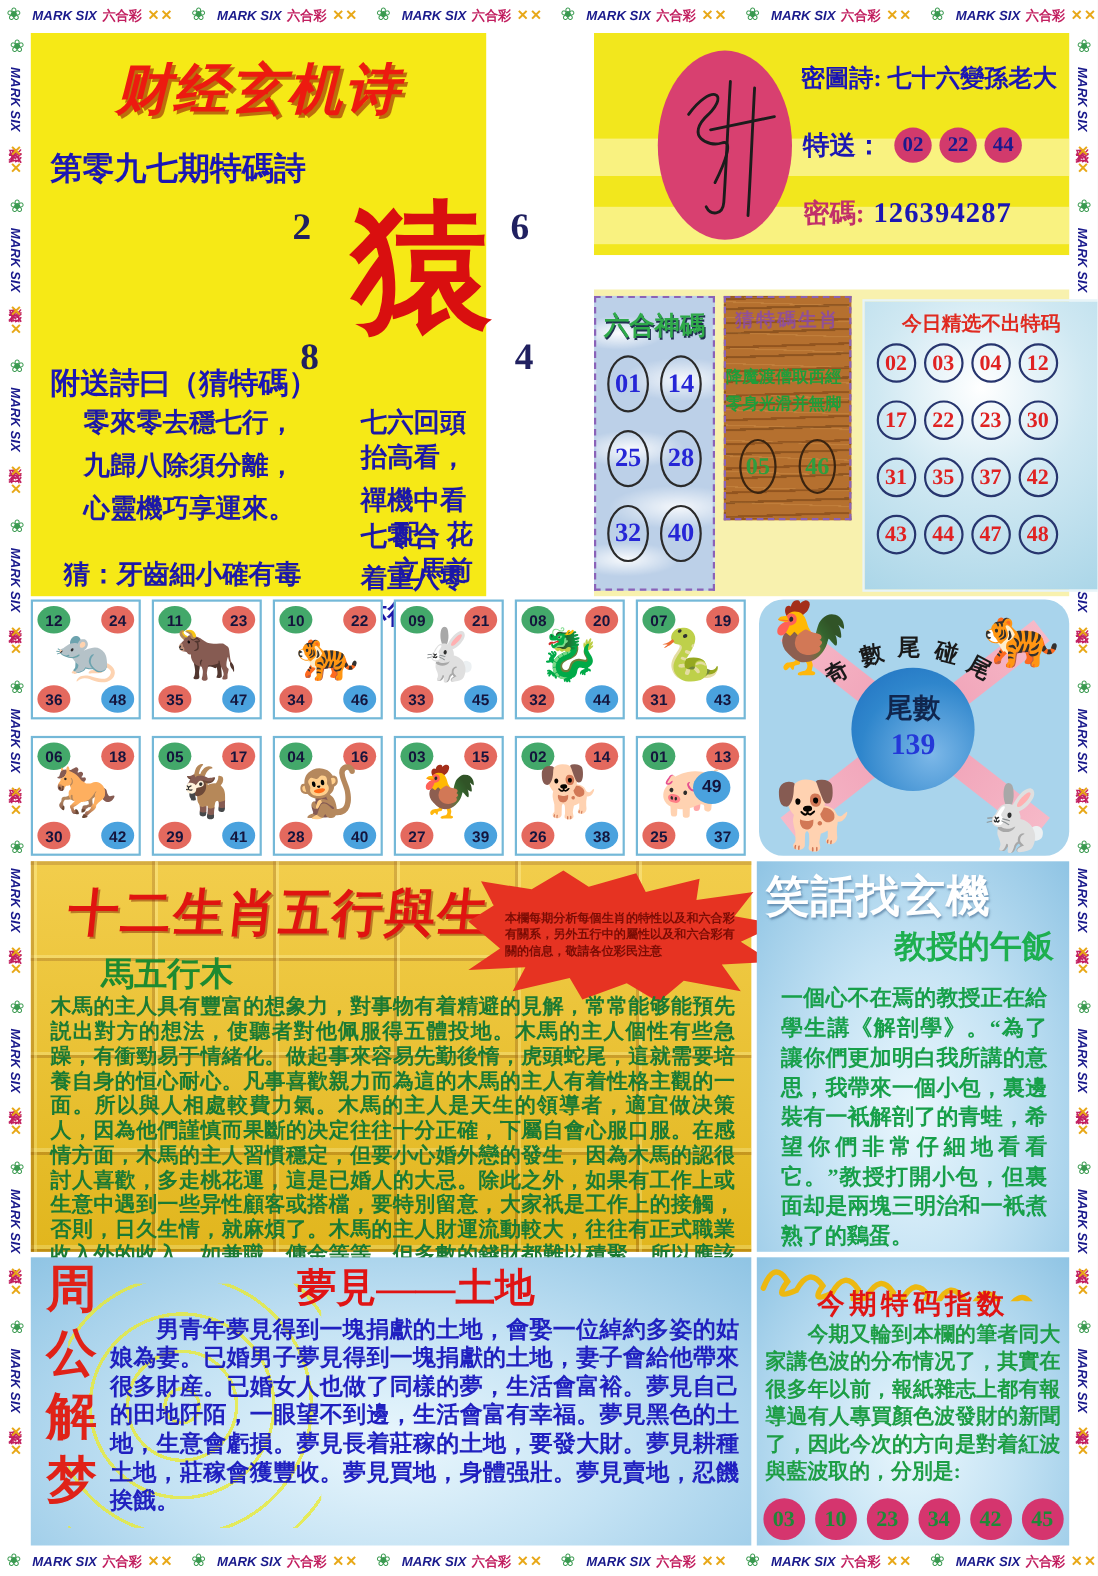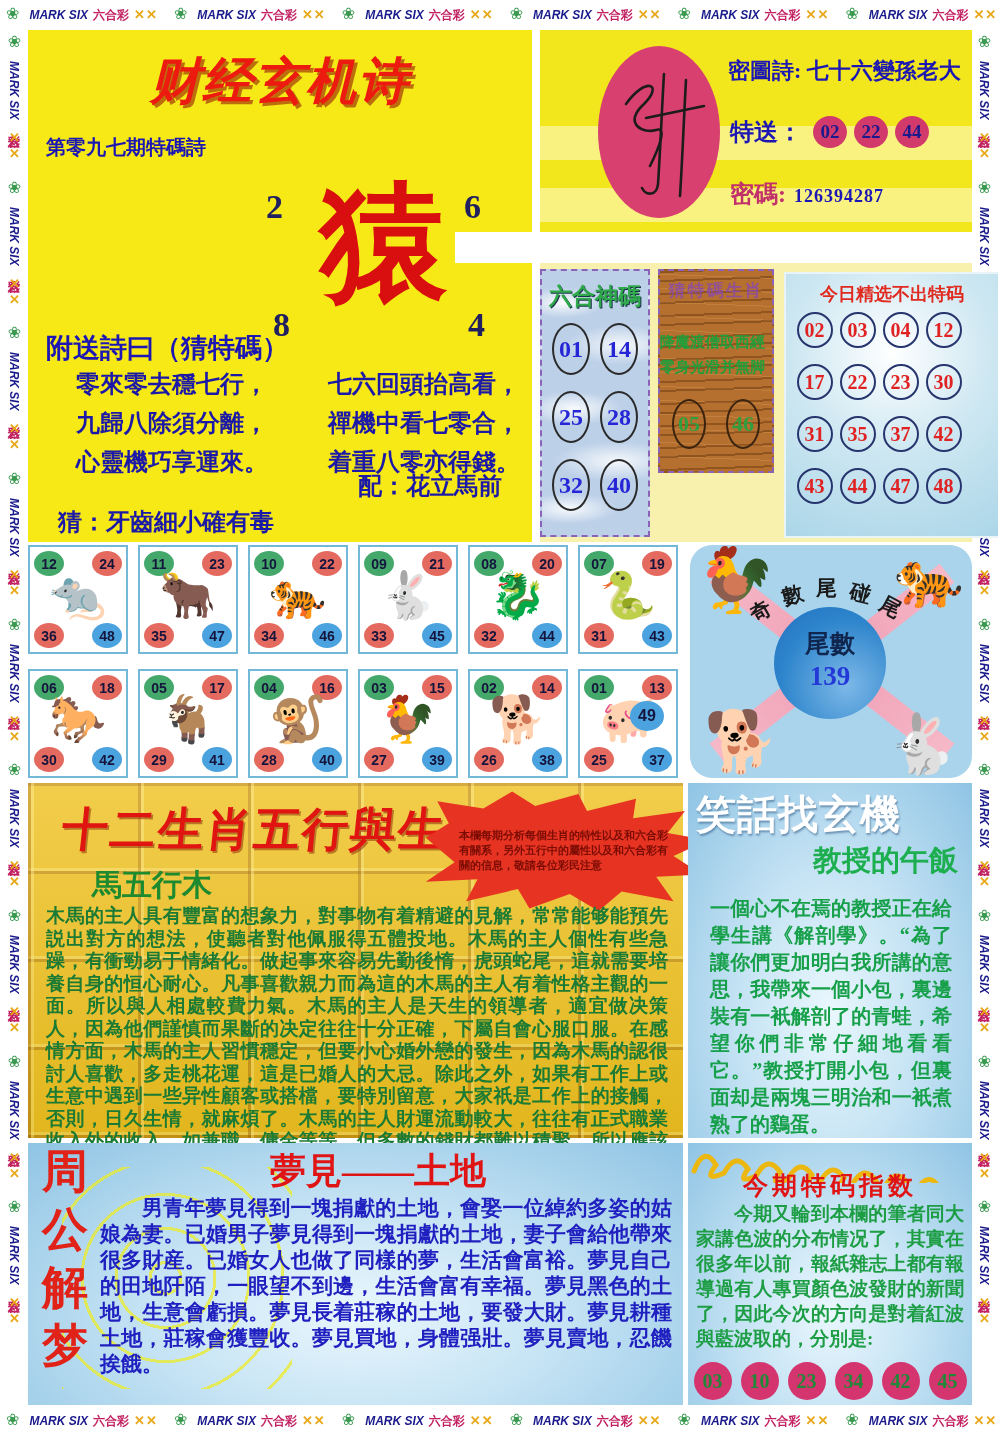--- a/index.html
+++ b/index.html
@@ -13,25 +13,25 @@
   .b-bottom{left:0;top:1406px;width:998px;height:27px;line-height:27px;padding-left:6px;}
   .b-left{left:0;top:28px;width:28px;height:1378px;writing-mode:vertical-rl;line-height:28px;padding-top:4px;}
   .b-right{left:970px;top:28px;width:28px;height:1378px;writing-mode:vertical-rl;line-height:28px;padding-top:4px;}
   .b-unit{margin-inline-end:16px;}
   .b-flower{color:#3a9a50;font-size:16px;margin-inline-end:10px;}
   .b-brand{color:#1a1a8c;font-weight:bold;font-style:italic;font-size:12px;font-family:"Liberation Sans",sans-serif;margin-inline-end:5px;}
   .b-cn{color:#c22060;font-weight:bold;font-size:12px;margin-inline-end:5px;}
   .b-cross{color:#e8a818;font-weight:bold;font-size:13px;letter-spacing:1px;}
 
   
-  #panel-poem{position:absolute;left:28px;top:30px;width:504px;height:512px;background:#f6e916;}
+  #panel-poem{position:absolute;left:28px;top:30px;width:414px;height:512px;background:#f6e916;}
   .main-title{position:absolute;left:0;top:18px;width:100%;text-align:center;font-size:50px;font-weight:bold;
               font-style:italic;color:#ed1a10;font-family:"Liberation Sans",sans-serif;
               text-shadow:3px 3px 0 rgba(140,10,5,.55);letter-spacing:2px;}
-  .issue-line{position:absolute;left:18px;top:104px;font-size:20px;font-weight:bold;color:#1b16b4;}
+  .issue-line{position:absolute;left:18px;top:104px;font-size:29px;font-weight:bold;color:#1b16b4;}
   .big-char{position:absolute;left:292px;top:150px;font-size:128px;line-height:1;font-weight:bold;color:#d90f0f;}
   .corner-num{position:absolute;font-size:34px;font-weight:bold;color:#202060;}
   .cn-2{left:238px;top:158px;} .cn-6{left:436px;top:158px;} .cn-8{left:245px;top:276px;} .cn-4{left:440px;top:276px;}
   .poem-header{position:absolute;left:18px;top:300px;font-size:27px;font-weight:bold;color:#1b16b4;}
   .poem-col{position:absolute;top:338px;display:flex;flex-direction:column;gap:7px;
             font-size:24px;font-weight:bold;color:#1c18a8;}
   .poem-left{left:48px;} .poem-right{left:300px;}
   .guess-line{position:absolute;font-size:24px;font-weight:bold;color:#1c18a8;}
   .g1{left:30px;top:440px;} .g2{left:30px;top:476px;} .g3{left:330px;top:440px;}
 
@@ -43,21 +43,21 @@
   .mi-top{top:14px;} .mi-bottom{top:130px;}
   .mitu-oval{position:absolute;left:58px;top:16px;width:122px;height:172px;border-radius:50%;background:#d84070;}
   .mitu-oval svg{position:absolute;left:0;top:0;}
   .mitu-shi{position:absolute;left:188px;top:26px;width:240px;font-size:22px;font-weight:bold;color:#1b16b4;}
   .tesong-row{position:absolute;left:190px;top:86px;display:flex;align-items:center;gap:7px;}
   .tesong-label{font-size:24px;font-weight:bold;color:#1b16b4;margin-right:4px;}
   .ts-num{width:34px;height:32px;border-radius:50%;background:#d23a6c;color:#1a1a8c;font-weight:bold;font-size:19px;
           display:inline-flex;align-items:center;justify-content:center;}
   .mima-row{position:absolute;left:190px;top:148px;display:flex;align-items:baseline;gap:8px;}
   .mima-label{font-size:24px;font-weight:bold;color:#c1306a;}
-  .mima-value{font-size:18px;font-weight:bold;color:#1b16b4;letter-spacing:1px;}
+  .mima-value{font-size:26px;font-weight:bold;color:#1b16b4;letter-spacing:1px;}
   #white-strip{position:absolute;left:455px;top:232px;width:517px;height:31px;background:#ffffff;z-index:3;}
 
   
   #panel-midright{position:absolute;left:540px;top:263px;width:432px;height:279px;background:#f8f1ae;}
   .mini{position:absolute;overflow:hidden;}
   #p-shenma{left:0;top:6px;width:110px;height:268px;border:2px dashed #8a62b8;
     background-color:#bcd0e8;background-image:
       radial-gradient(ellipse 60px 22px at 20% 12%,rgba(255,255,255,.95),transparent 70%),
       radial-gradient(ellipse 80px 28px at 75% 28%,rgba(255,255,255,.85),transparent 70%),
       radial-gradient(ellipse 70px 24px at 30% 52%,rgba(255,255,255,.9),transparent 70%),

